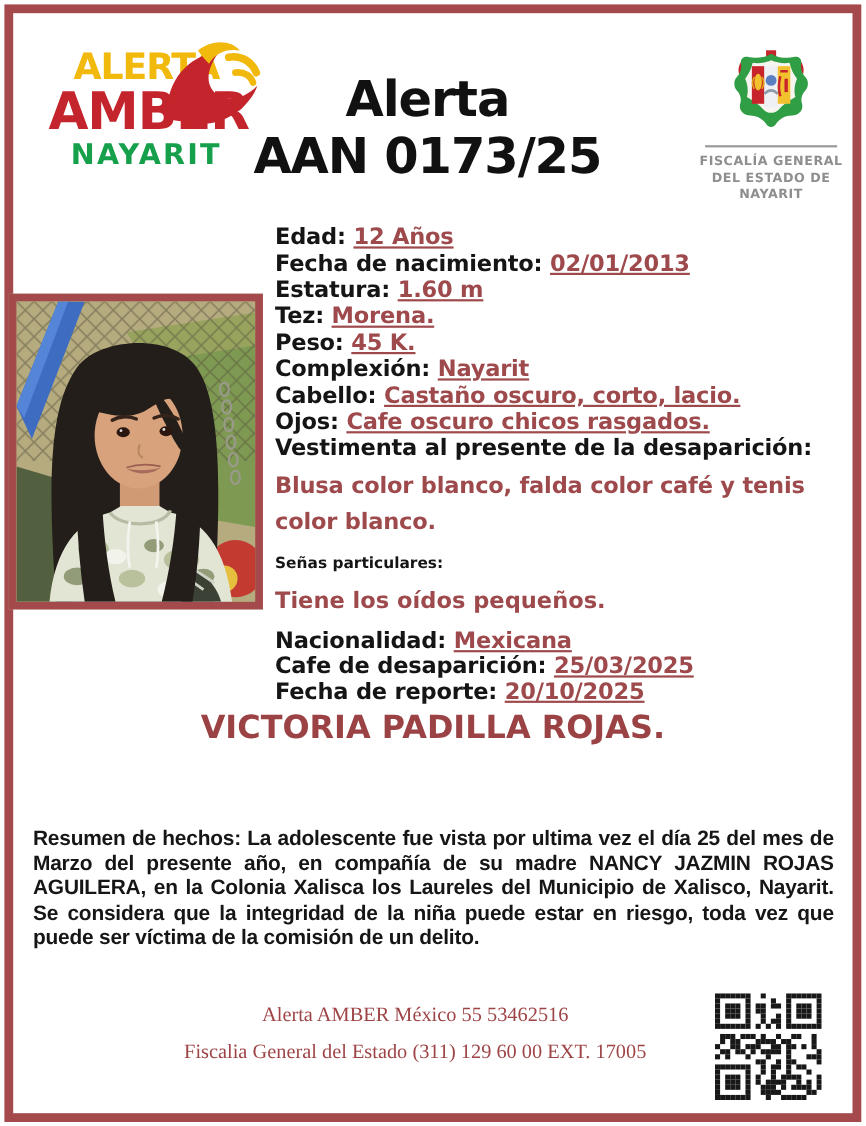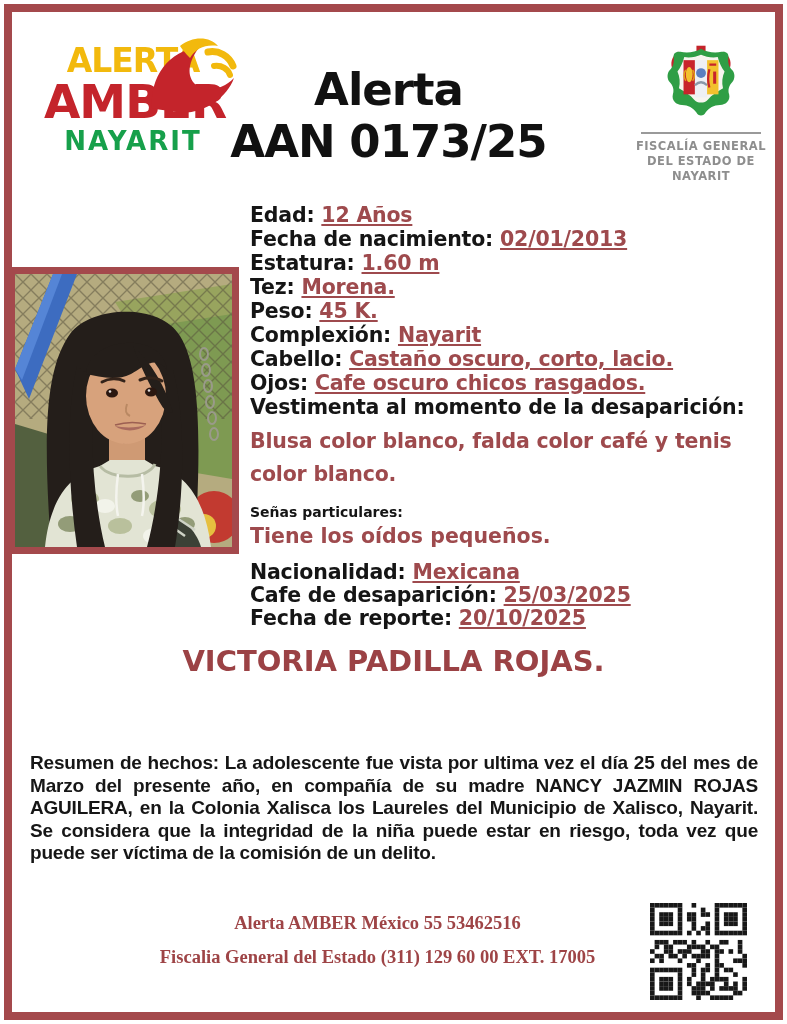--- a/index.html
+++ b/index.html
@@ -28,34 +28,34 @@
          box-sizing:border-box;background:#b5ab7f;}
   .photo svg{display:block;width:100%;height:100%;}
 
   
   .details{position:absolute;left:250px;top:203px;width:512px;color:#151515;}
   .dl{font-size:20.5px;font-weight:bold;line-height:24px;letter-spacing:-0.2px;}
   .dl .lab{color:#151515;}
   .dl .val{color:#9e4a4d;text-decoration:underline;}
   .clothes-val{margin-top:6px;font-size:20.5px;font-weight:bold;line-height:33px;color:#9e4a4d;letter-spacing:-0.2px;}
   .marks-lab{margin-top:9px;font-size:14px;font-weight:bold;line-height:24px;}
-  .marks-val{font-size:20.5px;font-weight:bold;line-height:24px;color:#9e4a4d;}
+  .marks-val{margin-top:10px;font-size:20.5px;font-weight:bold;line-height:24px;color:#9e4a4d;}
   .group2{margin-top:13px;}
   .group2 .dl{line-height:23px;}
 
   
   .victim-name{position:absolute;left:0;right:0;top:644px;text-align:center;color:#9b4245;
                font-size:29px;font-weight:bold;letter-spacing:0px;}
   .summary{position:absolute;left:30px;top:752px;width:728px;color:#161616;
            font-family:"Liberation Sans",sans-serif;font-size:19px;font-weight:bold;
            line-height:22.5px;text-align:justify;letter-spacing:-0.2px;}
 
   
   .contacts{position:absolute;left:55px;top:910px;width:645px;text-align:center;color:#9e4446;
-            font-family:"Liberation Serif",serif;font-weight:bold;font-size:18.5px;}
+            font-family:"Liberation Serif",serif;font-weight:normal;font-size:18.5px;}
   .contacts .c1{line-height:26px;}
   .contacts .c2{line-height:26px;margin-top:8px;}
   .qr{position:absolute;left:650px;top:903px;width:97px;height:97px;}
 </style>
 </head>
 <body>
 
 <div class="poster">
   <div class="frame"></div>
 
@@ -165,21 +165,21 @@
   <section class="details">
     <div class="dl"><span class="lab">Edad:</span> <span class="val">12 Años</span></div>
     <div class="dl"><span class="lab">Fecha de nacimiento:</span> <span class="val">02/01/2013</span></div>
     <div class="dl"><span class="lab">Estatura:</span> <span class="val">1.60 m</span></div>
     <div class="dl"><span class="lab">Tez:</span> <span class="val">Morena.</span></div>
     <div class="dl"><span class="lab">Peso:</span> <span class="val">45 K.</span></div>
     <div class="dl"><span class="lab">Complexión:</span> <span class="val">Nayarit</span></div>
     <div class="dl"><span class="lab">Cabello:</span> <span class="val">Castaño oscuro, corto, lacio.</span></div>
     <div class="dl"><span class="lab">Ojos:</span> <span class="val">Cafe oscuro chicos rasgados.</span></div>
 
-    <div class="dl">Vestimenta al momento de la desaparición:</div>
+    <div class="dl">Vestimenta al presente de la desaparición:</div>
     <div class="clothes-val">Blusa color blanco, falda color café y tenis color blanco.</div>
 
     <div class="marks-lab">Señas particulares:</div>
     <div class="marks-val">Tiene los oídos pequeños.</div>
 
     <div class="group2">
       <div class="dl"><span class="lab">Nacionalidad:</span> <span class="val">Mexicana</span></div>
       <div class="dl"><span class="lab">Cafe de desaparición:</span> <span class="val">25/03/2025</span></div>
       <div class="dl"><span class="lab">Fecha de reporte:</span> <span class="val">20/10/2025</span></div>
     </div>

